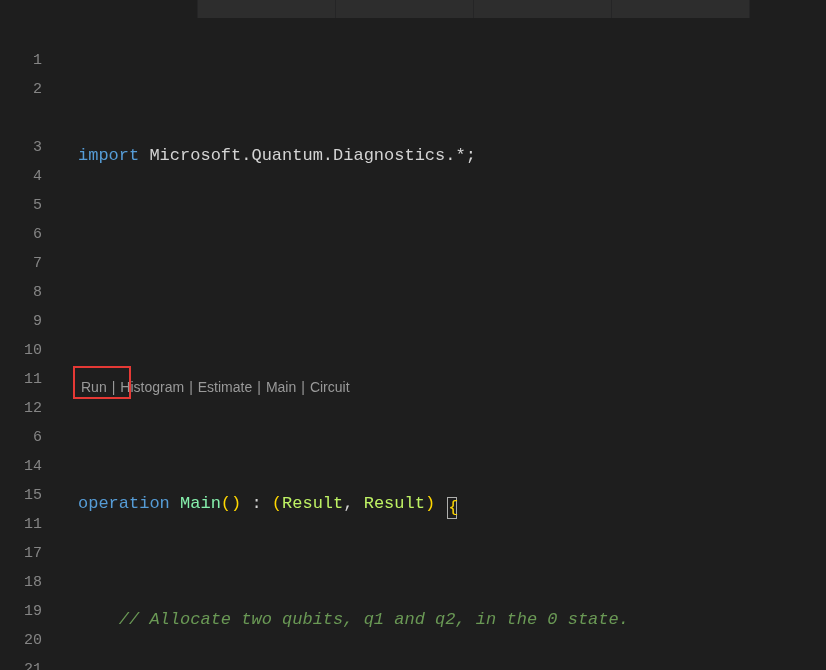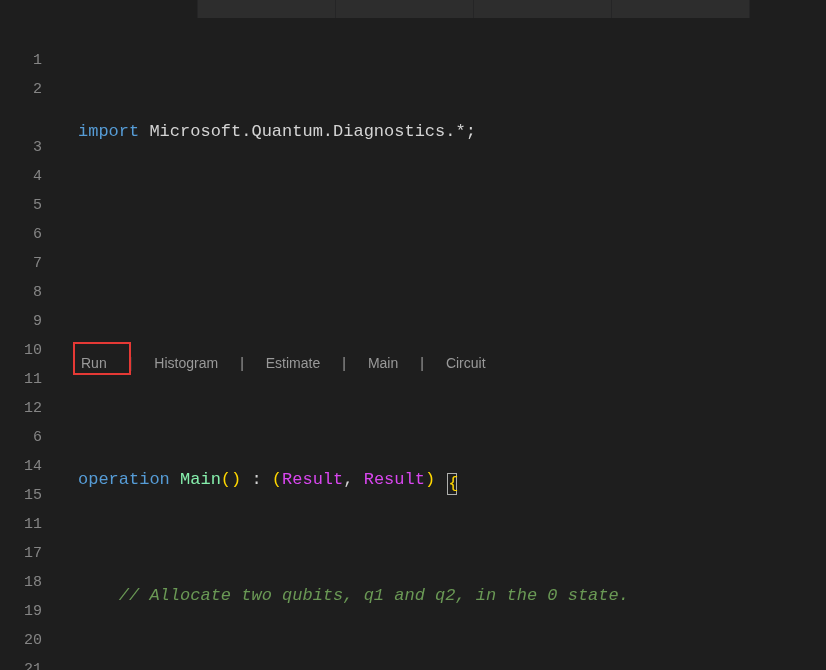--- a/index.html
+++ b/index.html
@@ -39,60 +39,59 @@
   }
   .gutter div {
     padding-right: 18px;
     height: 29px;
   }
   .gutter .codelens-gap {
     height: 29px;
   }
   .code {
     flex: 1;
-    padding-top: 12px;
+    padding-top: 36px;
     padding-left: 18px;
     font-size: 17px;
     line-height: 29px;
     white-space: pre;
     position: relative;
   }
   .code-line {
     height: 29px;
     display: block;
   }
   .codelens-row {
     height: 29px;
     display: flex;
     align-items: center;
     font-family: "Segoe UI", Arial, sans-serif;
     font-size: 14px;
     color: #999999;
     position: relative;
-    gap: 17px;
   }
   .codelens-item {
     padding: 0 3px;
     cursor: pointer;
   }
   .codelens-sep {
     padding: 0 2px;
     color: #999999;
   }
   .run-highlight {
     position: absolute;
     border: 2px solid #e53935;
     pointer-events: none;
     left: -5px;
     top: -7px;
     width: 58px;
     height: 33px;
   }
   .kw   { color: #569cd6; }
-  .type { color: #d946ef; }
+  .type { color: #bef264; }
   .fn   { color: #86efac; }
   .cmt  { color: #6a9955; font-style: italic; }
   .p    { color: #d4d4d4; }
   .brc1 { color: #ffd700; }
   .cursor-box {
     display: inline-block;
     border: 1px solid #aeafad;
     width: 10px;
     height: 22px;
     vertical-align: -4px;

